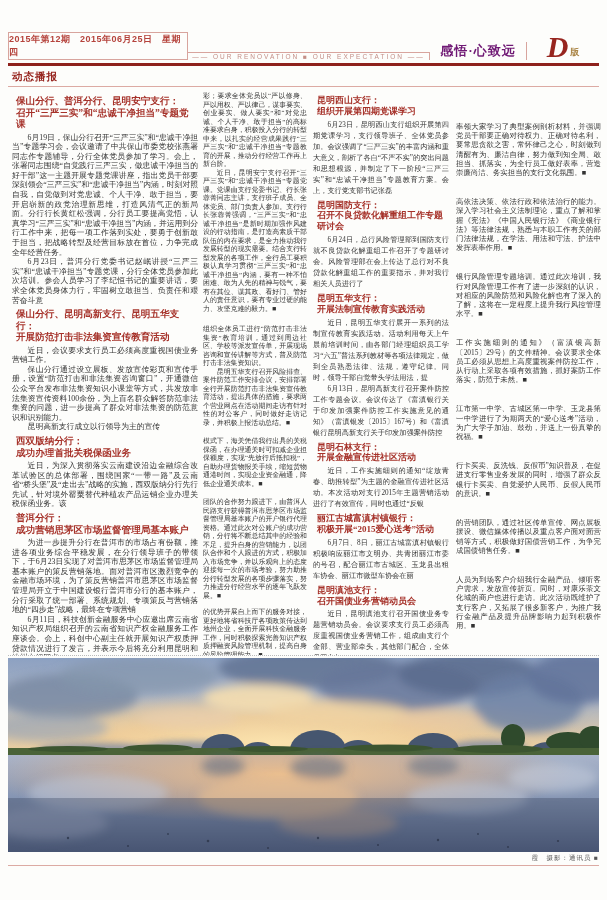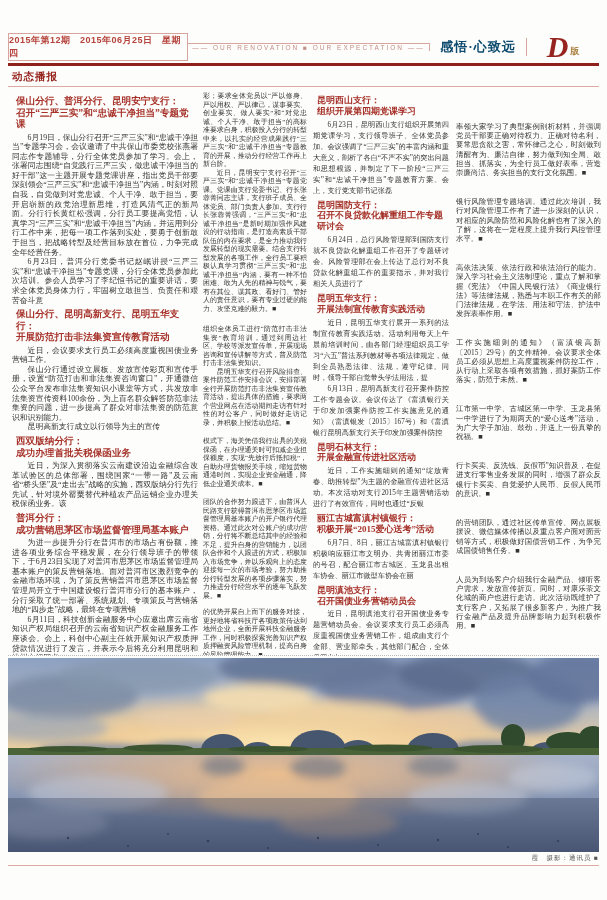--- a/index.html
+++ b/index.html
@@ -1,25 +1,25 @@
 <!DOCTYPE html>
 <html><head>
 <meta charset="utf-8">
 <style>
   html,body{margin:0;padding:0;background:#e9e9e9;}
   #page{position:relative;width:607px;height:900px;background:#fdfdfb;margin:0 auto;overflow:hidden;
         font-family:"Liberation Serif","DejaVu Serif",serif;color:#2b2b2b;}
   
-  #masthead{position:absolute;left:8px;top:33px;width:591px;height:27px;display:flex;align-items:center;}
+  #masthead{position:absolute;left:8px;top:33px;width:591px;height:27px;display:flex;align-items:flex-end;}
   .mh-cell{display:flex;align-items:center;justify-content:center;}
   #date-box{flex:0 0 178px;border:1px solid #d8a49d;color:#b5433c;font-weight:bold;
             font-size:9px;letter-spacing:.5px;font-family:"Liberation Sans",sans-serif;}
   #slogan-box{flex:1;border-top:1px solid #d8a49d;border-right:1px solid #d8a49d;color:#c48f87;
               font-size:6.5px;letter-spacing:2px;font-family:"Liberation Sans",sans-serif;}
-  #motto-box{flex:0 0 96px;border-right:1px solid #d8a49d;color:#0c4a6e;font-weight:bold;font-size:13px;letter-spacing:1px;}
+  #motto-box{flex:0 0 96px;border-right:1px solid #d8a49d;color:#701a75;font-weight:bold;font-size:13px;letter-spacing:1px;}
   #edition-box{flex:0 0 72px;color:#97251f;}
   #edition-letter{font-size:30px;font-weight:bold;font-style:italic;line-height:26px;}
   #edition-word{font-size:9px;color:#ab8647;margin:10px 0 0 2px;font-weight:bold;}
   #thick-rule{position:absolute;left:8px;top:63px;width:591px;height:3px;background:#8e211c;}
   #section-label{position:absolute;left:12px;top:70px;font-size:10.5px;font-weight:bold;color:#97251f;letter-spacing:1px;}
   #section-rule{position:absolute;left:8px;top:86px;width:591px;height:1px;background:#dcaaa3;}
   
   .col{position:absolute;top:92px;height:563px;overflow:hidden;text-align:justify;}
   #col-a{left:12px;width:186px;}
   #col-b{left:203px;width:104px;}
@@ -131,22 +131,22 @@
       <div class="para indent">近日，昆明滇池支行召开国债业务专题营销动员会。会议要求支行员工必须高度重视国债业务营销工作，组成由支行个金部、营业部牵头，其他部门配合，全体员工参加</div>
       <div class="headline">
         <div>昆明广丰支行：</div>
         <div>举办“茗香富滇 感恩有您”品鉴活动</div>
       </div>
       <div class="para indent">6月19日，昆明广丰支行在康乐茶文化城举办了“茗香富滇 感恩有您”品鉴活动。活动围绕“二五”战略规划要求，以转型思路为契机，以银企合作共赢为目标来展开，邀请了支行客户参加，特邀总行杨焕副行长到场支持，并与大家亲切交流。期间营销</div>
     </div>
   <div class="col" id="col-d">
       <div style="height: 30px;"></div>
       <div class="para">率领大家学习了典型案例剖析材料，并强调党员干部要正确对待权力、正确对待名利，要常思贪欲之害，常怀律己之心，时刻做到清醒有为、廉洁自律，努力做到知全局、敢担当、抓落实，为全行员工做好表率，营造崇廉尚洁、务实担当的支行文化氛围。■</div>
+      <div class="para">高依法决策、依法行政和依法治行的能力。深入学习社会主义法制理论，重点了解和掌握《宪法》《中国人民银行法》《商业银行法》等法律法规，熟悉与本职工作有关的部门法律法规，在学法、用法和守法、护法中发挥表率作用。■</div>
       <div class="para">银行风险管理专题培训。通过此次培训，我行对风险管理工作有了进一步深刻的认识，对相应的风险防范和风险化解也有了深入的了解，这将在一定程度上提升我行风控管理水平。■</div>
-      <div class="para">高依法决策、依法行政和依法治行的能力。深入学习社会主义法制理论，重点了解和掌握《宪法》《中国人民银行法》《商业银行法》等法律法规，熟悉与本职工作有关的部门法律法规，在学法、用法和守法、护法中发挥表率作用。■</div>
       <div class="para">工作实施细则的通知》（富滇银高新〔2015〕29号）的文件精神。会议要求全体员工必须从思想上高度重视案件防控工作，从行动上采取各项有效措施，抓好案防工作落实，防范于未然。■</div>
       <div class="para">江市第一中学、古城区第一中学、玉龙县第一中学进行了为期两天的“爱心送考”活动，为广大学子加油、鼓劲，并送上一份真挚的祝福。■</div>
       <div class="para">行卡买卖、反洗钱、反假币”知识普及，在促进支行零售业务发展的同时，增强了群众反银行卡买卖、自觉爱护人民币、反假人民币的意识。■</div>
       <div class="para">的营销团队，通过社区传单宣传、网点展板摆设、微信媒体传播以及重点客户面对面营销等方式，积极做好国债营销工作，为争完成国债销售任务。■</div>
       <div class="para">人员为到场客户介绍我行金融产品、倾听客户需求，发放宣传折页。同时，对康乐茶文化城的商户也进行走访。此次活动既维护了支行客户，又拓展了很多新客户，为推广我行金融产品及提升品牌影响力起到积极作用。■</div>
     </div>
 
   <div id="photo-dotted"></div>
   <div id="photo-wrap">
     <svg width="591" height="194" viewBox="0 0 591 194">

